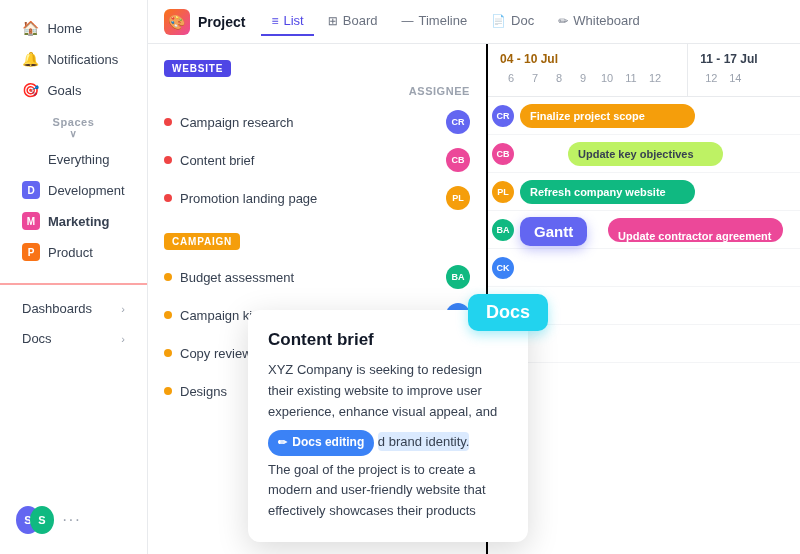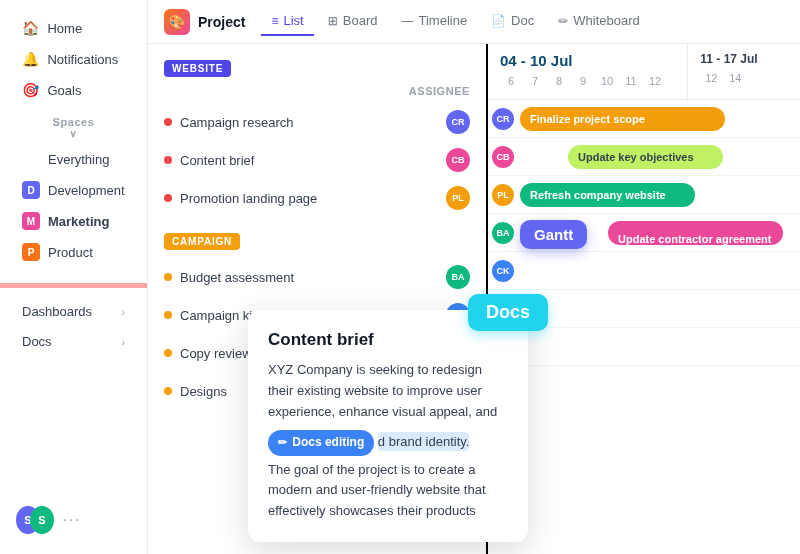--- a/index.html
+++ b/index.html
@@ -74,21 +74,21 @@
     .space-dot.everything {
       background: none;
       font-size: 14px;
     }
     .space-dot.development { background: #6366f1; }
     .space-dot.marketing { background: #ec4899; }
     .space-dot.product { background: #f97316; }
 
     .sidebar-bottom-section {
       margin-top: 16px;
-      border-top: 5px solid #fca5a5;
+      border-top: 2px solid #fca5a5;
       padding-top: 8px;
     }
     .sidebar-bottom-item {
       display: flex;
       align-items: center;
       justify-content: space-between;
       padding: 7px 16px;
       font-size: 13px;
       color: #374151;
       cursor: pointer;
@@ -550,21 +550,21 @@
         <span style="color:#9ca3af;font-size:12px;">🔒</span>
         <span class="status-badge execution">EXECUTION</span>
         <span style="color:#9ca3af;font-size:12px;">💬</span>
       </div>
     </div>
 
     <div class="gantt-panel">
 
       <div class="gantt-header">
         <div style="flex:1;padding:8px 12px;border-right:1px solid #e8eaed;">
-          <div style="font-size:15px;color:#0c4a6e;font-weight:600;">04 - 10 Jul</div>
+          <div style="font-size:12px;color:#a16207;font-weight:600;">04 - 10 Jul</div>
           <div style="display:flex;gap:2px;margin-top:2px;">
             <span class="gantt-day">6</span>
             <span class="gantt-day">7</span>
             <span class="gantt-day">8</span>
             <span class="gantt-day">9</span>
             <span class="gantt-day">10</span>
             <span class="gantt-day">11</span>
             <span class="gantt-day">12</span>
           </div>
         </div>
@@ -574,21 +574,21 @@
             <span class="gantt-day">12</span>
             <span class="gantt-day">14</span>
           </div>
         </div>
       </div>
 
       <div class="gantt-rows" style="position:relative;height:320px;">
 
         <div class="gantt-row">
           <div class="gantt-avatar" style="left:2px;background:#6366f1;display:flex;align-items:center;justify-content:center;font-size:9px;color:#fff;font-weight:700;">CR</div>
-          <div class="gantt-bar yellow" style="left:32px;width:205px;">
+          <div class="gantt-bar yellow" style="left:32px;width:175px;">
             <span>Finalize project scope</span>
           </div>
         </div>
 
         <div class="gantt-row">
           <div class="gantt-avatar" style="left:2px;background:#ec4899;display:flex;align-items:center;justify-content:center;font-size:9px;color:#fff;font-weight:700;border-radius:50%;">CB</div>
           <div class="gantt-bar gray" style="left:80px;width:155px;">
             <span>Update key objectives</span>
           </div>
         </div>

